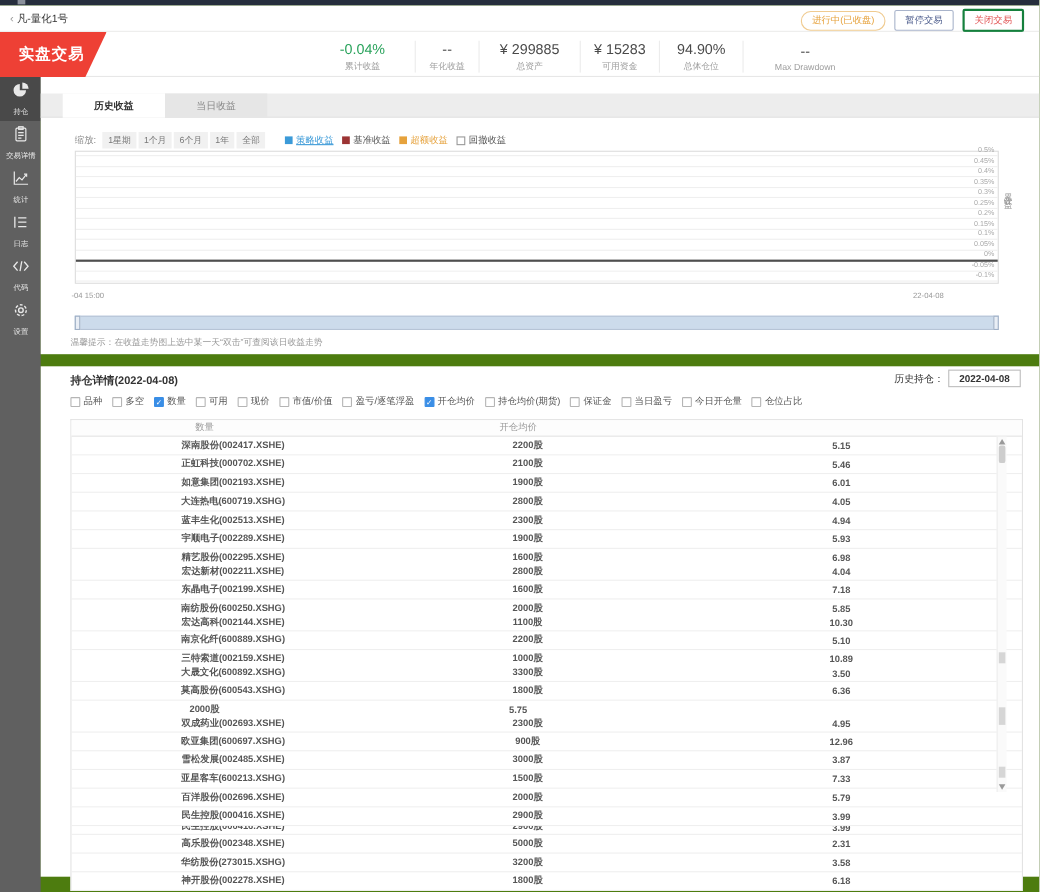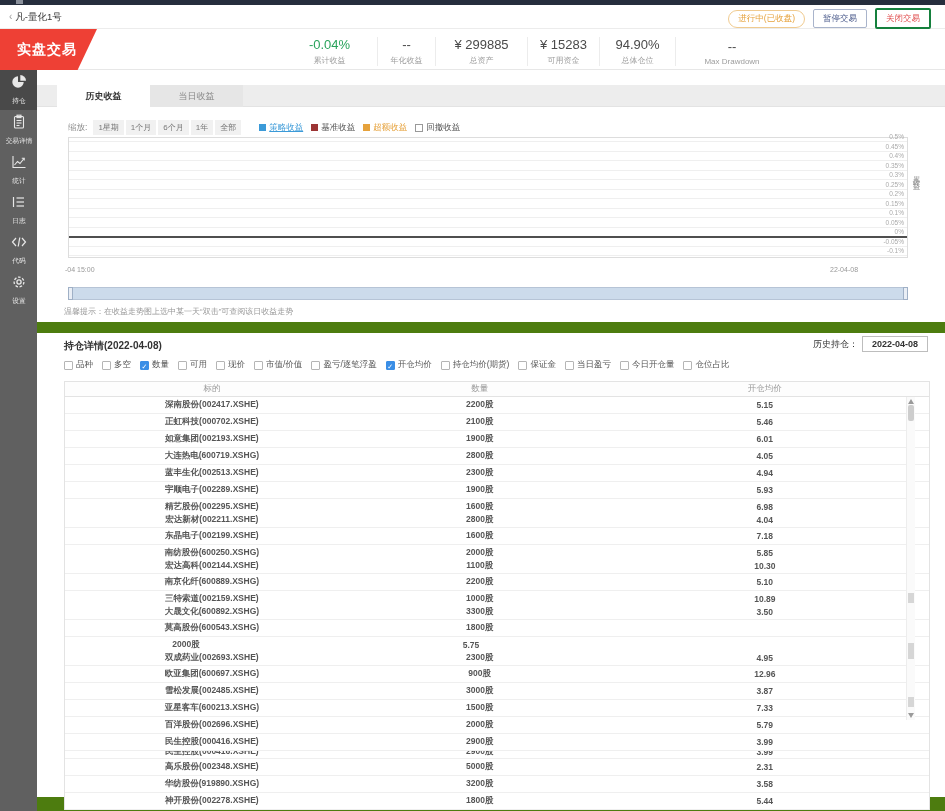--- a/index.html
+++ b/index.html
@@ -321,21 +321,20 @@
           <div class="box"></div>
           <div class="flbl">今日开仓量</div>
         </div>
         <div class="filt">
           <div class="box"></div>
           <div class="flbl">仓位占比</div>
         </div>
       </div>
     <div class="ptable">
       <div class="thead">
-          <div class="tcell c1">标的</div>
           <div class="tcell c2">数量</div>
           <div class="tcell c3">开仓均价</div>
         </div>
       <div>
           <div class="trow">
             <div class="tline">
               <div class="tcell c1">深南股份(002417.XSHE)</div>
               <div class="tcell c2">2200股</div>
               <div class="tcell c3">5.15</div>
             </div>
@@ -422,20 +421,21 @@
             <div class="tline">
               <div class="tcell c1">大晟文化(600892.XSHG)</div>
               <div class="tcell c2">3300股</div>
               <div class="tcell c3">3.50</div>
             </div>
           </div>
           <div class="trow">
             <div class="tline">
               <div class="tcell c1">莫高股份(600543.XSHG)</div>
               <div class="tcell c2">1800股</div>
+              <div class="tcell c3">6.36</div>
             </div>
           </div>
           <div class="trow double">
             <div class="tline">
               <div class="tcell c2">2000股</div>
               <div class="tcell c3">5.75</div>
             </div>
             <div class="tline">
               <div class="tcell c1">双成药业(002693.XSHE)</div>
               <div class="tcell c2">2300股</div>
@@ -486,30 +486,30 @@
           </div>
           <div class="trow">
             <div class="tline">
               <div class="tcell c1">高乐股份(002348.XSHE)</div>
               <div class="tcell c2">5000股</div>
               <div class="tcell c3">2.31</div>
             </div>
           </div>
           <div class="trow">
             <div class="tline">
-              <div class="tcell c1">华纺股份(919890.XSHG)</div>
+              <div class="tcell c1">华纺股份(273015.XSHG)</div>
               <div class="tcell c2">3200股</div>
               <div class="tcell c3">3.58</div>
             </div>
           </div>
           <div class="trow">
             <div class="tline">
               <div class="tcell c1">神开股份(002278.XSHE)</div>
               <div class="tcell c2">1800股</div>
-              <div class="tcell c3">5.44</div>
+              <div class="tcell c3">6.18</div>
             </div>
           </div>
         </div>
     </div>
     <div class="vscroll">
       <div class="arr up"></div>
       <div class="thumb" style="top:8px;height:16px;"></div>
       <div class="mark" style="top:196px;height:10px;"></div>
       <div class="mark" style="top:246px;height:16px;"></div>
       <div class="mark" style="top:300px;height:10px;"></div>

